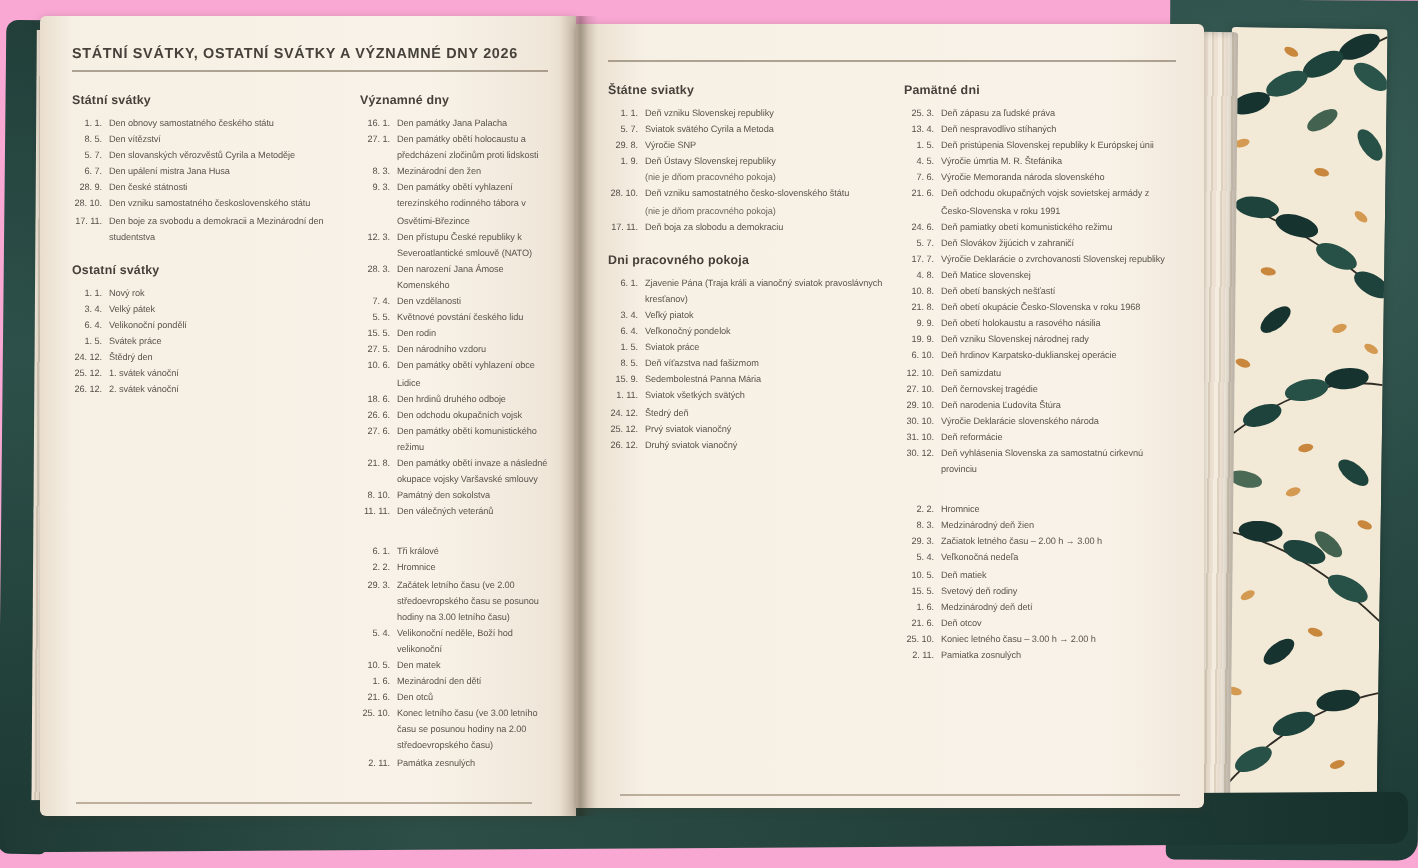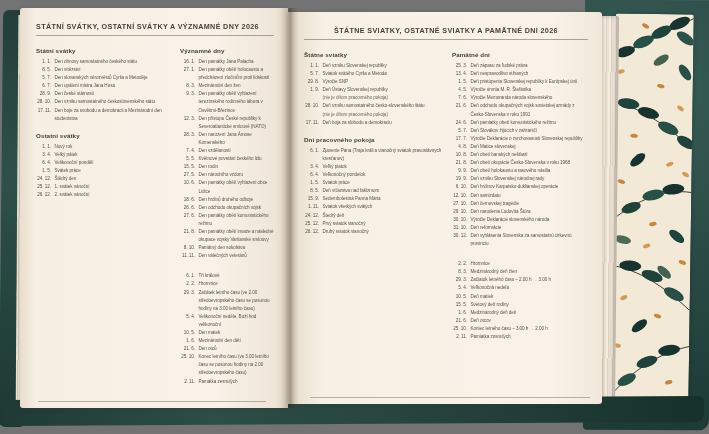--- a/index.html
+++ b/index.html
@@ -1,16 +1,16 @@
 <!DOCTYPE html>
 <html><head>
 <meta charset="utf-8">
 <style>
   html,body{margin:0;padding:0;background:#fcfcfb;}
-  .scene{position:relative;width:709px;height:434px;overflow:hidden;background:#737373;
+  .scene{position:relative;width:709px;height:434px;overflow:hidden;background:#f9a8d4;
          font-family:"Liberation Sans",sans-serif;}
   
   .cover-right{position:absolute;left:584px;top:0;width:126px;height:430px;
     background:radial-gradient(circle at 35% 22%, #3b625a 0%, #2a4c46 48%, #1d3a35 100%);
     border-radius:0 0 10px 4px;transform:rotate(.3deg);}
   .leaf-panel{position:absolute;left:613px;top:14px;width:78px;height:404px;transform:rotate(.8deg);
     box-shadow:inset 0 0 6px rgba(0,0,0,.35), 0 0 5px rgba(0,0,0,.25);border-radius:2px;overflow:hidden;}
   .leaf-panel svg{display:block;width:100%;height:100%;}
   .fore-edge{position:absolute;left:597px;top:16px;width:20px;height:398px;transform:rotate(.6deg);
     background:repeating-linear-gradient(90deg,#f4ecdf 0 2px,#ddd1bf 2px 3px,#ece1d2 3px 5px);
@@ -356,21 +356,20 @@
               </div>
           </section>
         </div>
       </div>
     </div>
     <div class="foot-rule"></div>
   </div>
 
   <div class="page rightpg">
     <div class="pg-inner">
-      <div class="page-title">ŠTÁTNE SVIATKY, OSTATNÉ SVIATKY A PAMÄTNÉ DNI 2026</div>
       <hr class="title-rule">
       <div class="cols">
         <div class="colA">
           <section class="sec">
             <h3 class="sec-head">Štátne sviatky</h3>
             <div class="entries">
 
                 <div class="entry">
                   <span class="date">1. 1.</span>
                   <span class="txt"><span>Deň vzniku Slovenskej republiky</span></span>

